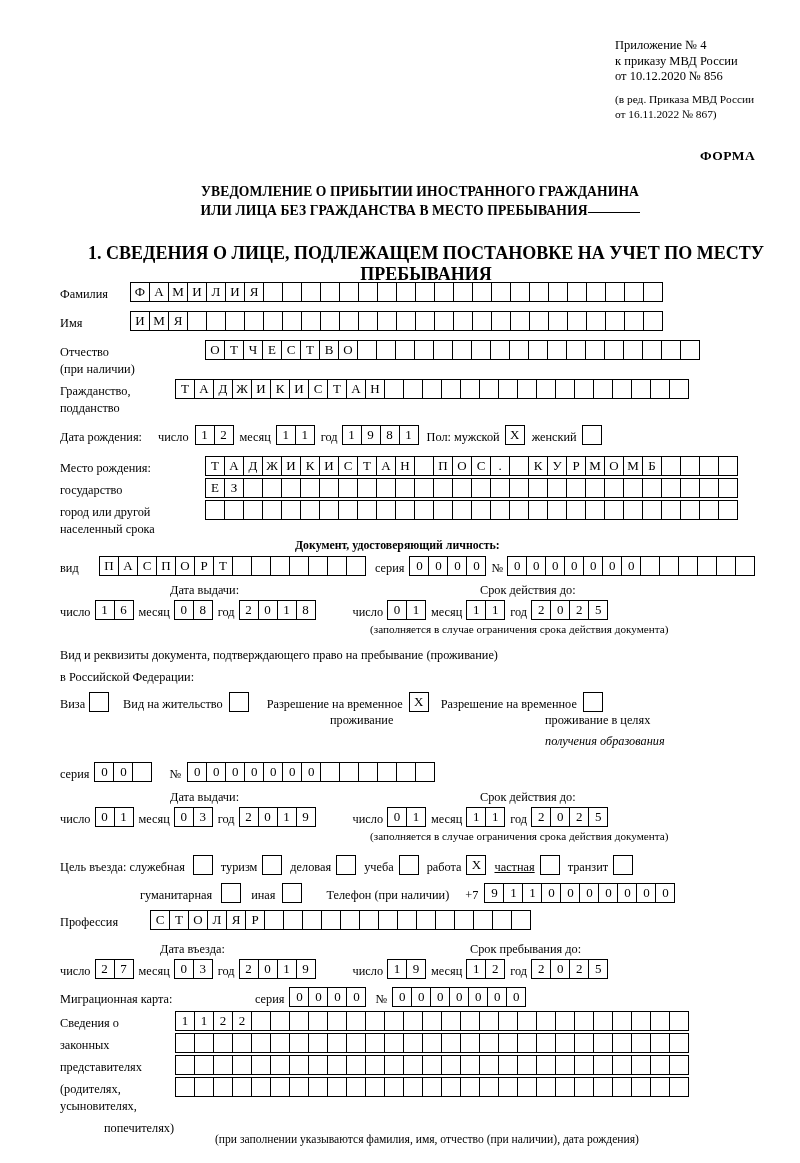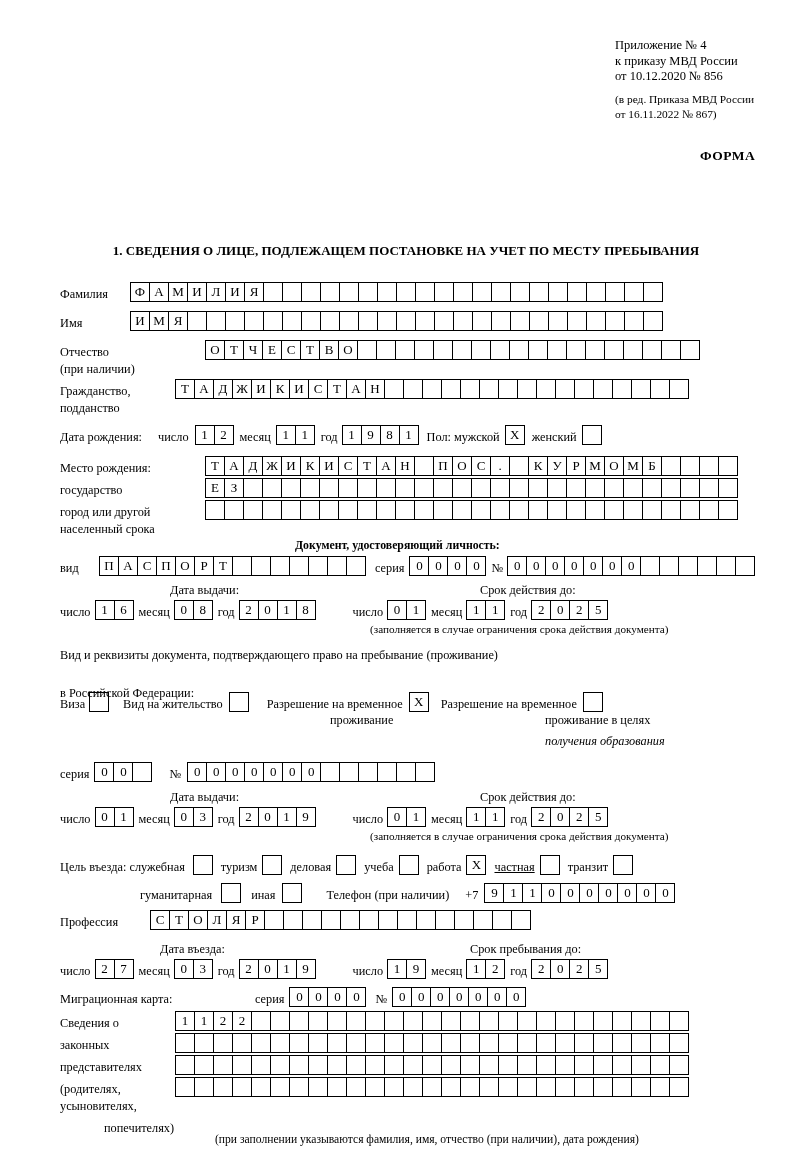--- a/index.html
+++ b/index.html
@@ -51,25 +51,25 @@
     letter-spacing: 0.1px;
   }
   .title .ul {
     display: inline-block;
     width: 52px;
     border-bottom: 1px solid #000;
     vertical-align: 2px;
   }
   .section1 {
     position: absolute;
-    left: 56px;
+    left: 76px;
     top: 243px;
     width: 700px;
     text-align: center;
-    font-size: 13px;
+    font-size: 18px;
     font-weight: bold;
   }
 
   
   .row {
     position: absolute;
     display: flex;
     align-items: flex-end;
     font-size: 12.3px;
     white-space: nowrap;
@@ -115,20 +115,24 @@
     <div>Приложение № 4</div>
     <div>к приказу МВД России</div>
     <div>от 10.12.2020 № 856</div>
     <div class="gap"></div>
     <div class="small">(в ред. Приказа МВД России</div>
     <div class="small">от 16.11.2022 № 867)</div>
   </div>
 
   <div class="forma">ФОРМА</div>
 
+  <div class="title">
+    <span>УВЕДОМЛЕНИЕ О ПРИБЫТИИ ИНОСТРАННОГО ГРАЖДАНИНА</span><br>
+    <span>ИЛИ ЛИЦА БЕЗ ГРАЖДАНСТВА В МЕСТО ПРЕБЫВАНИЯ</span><span class="ul"></span>
+  </div>
 
   <div class="section1">1. СВЕДЕНИЯ О ЛИЦЕ, ПОДЛЕЖАЩЕМ ПОСТАНОВКЕ НА УЧЕТ ПО МЕСТУ ПРЕБЫВАНИЯ</div>
 
   <div class="row" style="left:60px; top:282px;">
     <span class="lbl" style="width:70px;">Фамилия</span>
     <span class="cells" id="cells-surname">
         <span class="cell">Ф</span>
         <span class="cell">А</span>
         <span class="cell">М</span>
         <span class="cell">И</span>
@@ -472,21 +476,21 @@
     <span class="cells" style="margin-left:4px;" id="cells-v1-year">
         <span class="cell">2</span>
         <span class="cell">0</span>
         <span class="cell">2</span>
         <span class="cell">5</span>
       </span>
   </div>
   <div class="row note" style="left:370px; top:623px;">(заполняется в случае ограничения срока действия документа)</div>
 
   <div class="row" style="left:60px; top:648px;">Вид и реквизиты документа, подтверждающего право на пребывание (проживание)</div>
-  <div class="row" style="left:60px; top:686px;">в Российской Федерации:</div>
+  <div class="row" style="left:60px; top:670px;">в Российской Федерации:</div>
 
   <div class="row" style="left:60px; top:692px;">
     <span class="lbl">Виза</span>
     <span class="box" style="margin-left:4px;"></span>
     <span class="lbl" style="margin-left:14px;">Вид на жительство</span>
     <span class="box" style="margin-left:6px;"></span>
     <span class="lbl" style="margin-left:18px;">Разрешение на временное</span>
     <span class="box" style="margin-left:6px;">X</span>
     <span class="lbl" style="margin-left:12px;">Разрешение на временное</span>
     <span class="box" style="margin-left:6px;"></span>

